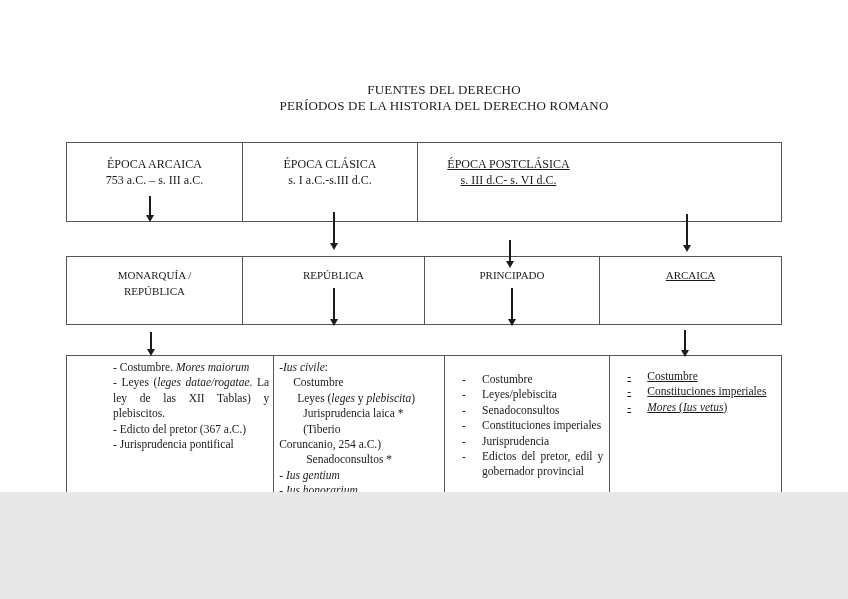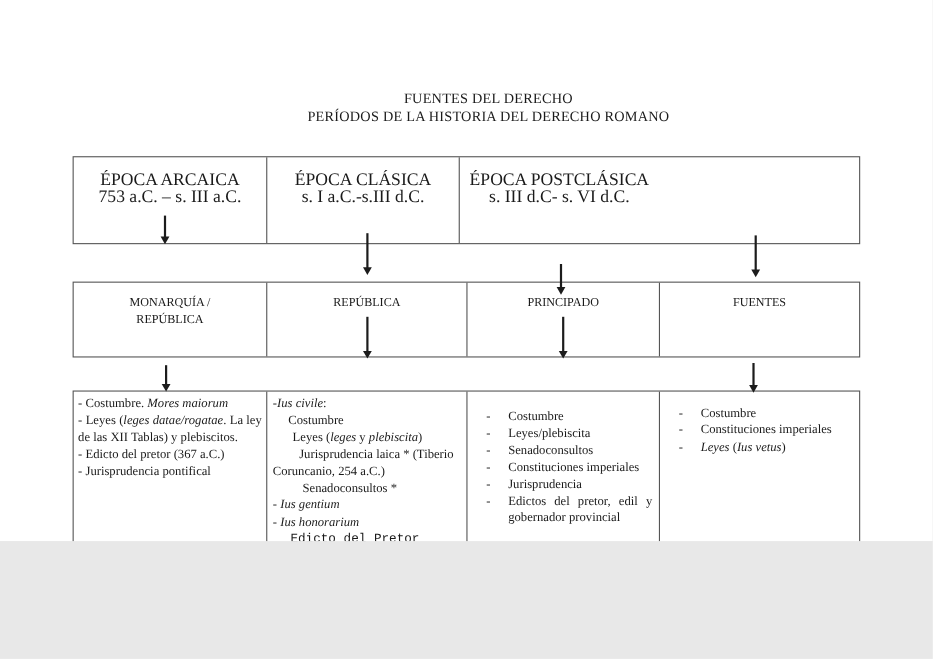--- a/index.html
+++ b/index.html
@@ -37,31 +37,31 @@
     position: absolute;
     left: 66px;
     width: 716px;
     display: flex;
     box-sizing: border-box;
     border: 1px solid var(--border);
     background: #ffffff;
   }
   #t1 { top: 142px; height: 80px; }
   #t2 { top: 256px; height: 69px; }
-  #t3 { top: 355px; height: 148px; }
+  #t3 { top: 355px; height: 148px; padding-left: 42px; }
 
   .cell { box-sizing: border-box; border-right: 1px solid var(--border); overflow: hidden; }
-  .cell:last-child { border-right: none; }
+  .cell:last-child { border-right: none; text-decoration: underline; }
   .w1 { width: 176px; }
   .w2 { width: 182px; }
   .w3 { width: 175px; }
   .w4 { width: 181px; }
 
   
-  .ecell { text-align: center; padding-top: 13px; font-size: 16px; line-height: 16px; }
+  .ecell { text-align: center; padding-top: 13px; font-size: 12px; line-height: 16px; }
 
   
   .pcell { text-align: center; padding-top: 11px; font-size: 11px; line-height: 15.5px; }
 
   
   .scell { font-size: 11.5px; line-height: 15.4px; }
   .s1 { padding: 4px 4px 4px 4px; }
   .s2 { padding: 4px 5px 4px 5px; }
   .s3 { padding: 16px 6px 4px 17px; }
   .s4 { padding: 13px 6px 4px 17px; }
@@ -130,21 +130,21 @@
     </div>
     <div class="cell pcell w2">
       <div>REPÚBLICA</div>
       <div></div>
     </div>
     <div class="cell pcell w3">
       <div>PRINCIPADO</div>
       <div></div>
     </div>
     <div class="cell pcell w4">
-      <div>FUENTES</div>
+      <div>ARCAICA</div>
       <div></div>
     </div>
   </div>
 
   <div class="tbl" id="t3">
     <div class="cell scell s1 w1">
         <div class="line"><span class="">- Costumbre. </span><span class="it">Mores maiorum</span></div>
         <div class="line wrap"><span class="">- Leyes (</span><span class="it">leges datae/rogatae</span><span class="">. La ley de las XII Tablas) y plebiscitos.</span></div>
         <div class="line"><span class="">- Edicto del pretor (367 a.C.)</span></div>
         <div class="line"><span class="">- Jurisprudencia pontifical</span></div>
@@ -191,21 +191,21 @@
         <div class="dash-row">
           <span class="dash">-</span>
           <span class="txt"><span class="">Costumbre</span></span>
         </div>
         <div class="dash-row">
           <span class="dash">-</span>
           <span class="txt"><span class="">Constituciones imperiales</span></span>
         </div>
         <div class="dash-row">
           <span class="dash">-</span>
-          <span class="txt"><span class="it">Leyes</span><span class=""> (</span><span class="it">Ius vetus</span><span class="">)</span></span>
+          <span class="txt"><span class="it">Mores</span><span class=""> (</span><span class="it">Ius vetus</span><span class="">)</span></span>
         </div>
       </div>
   </div>
 
   <div class="arrow a1">
       <div class="shaft"></div>
       <div class="head"></div>
     </div>
   <div class="arrow a2">
       <div class="shaft"></div>

